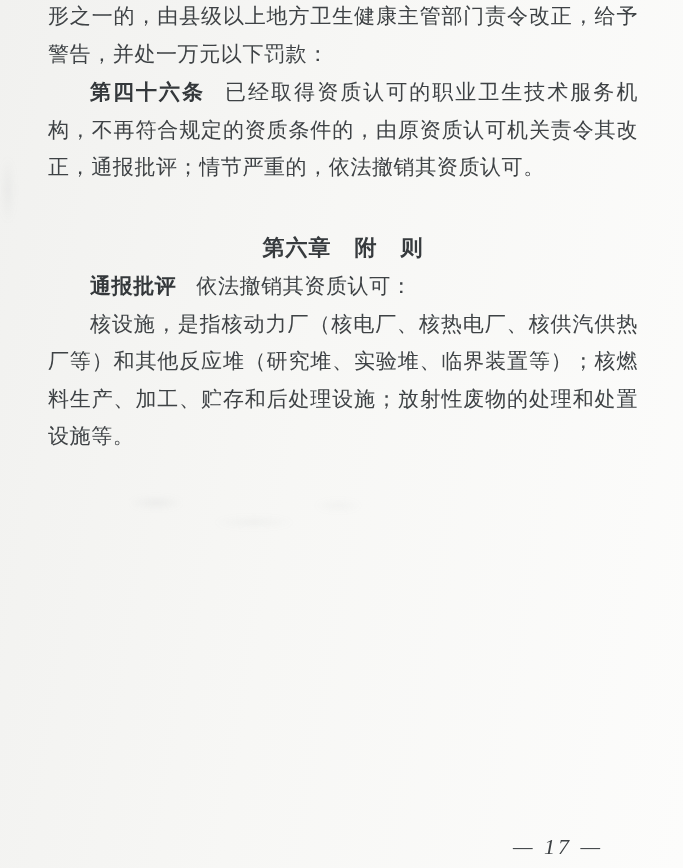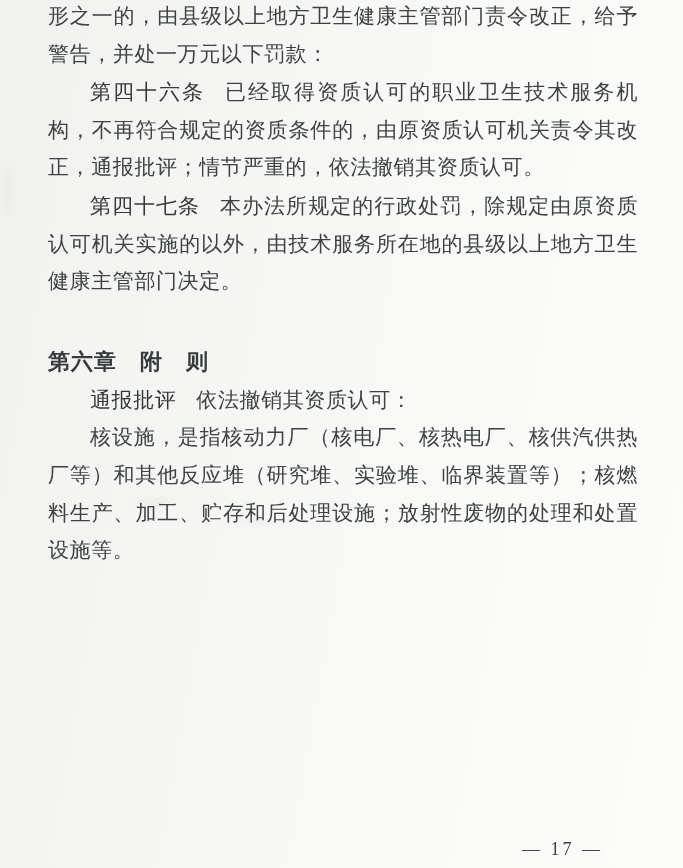--- a/index.html
+++ b/index.html
@@ -33,42 +33,43 @@
     line-height: 37.6px;
     text-align: justify;
     text-indent: 2em;
     letter-spacing: 0.6px;
   }
   .para.flush {
     text-indent: 0;
   }
   .lead {
     font-family: "Liberation Sans", "DejaVu Sans", sans-serif;
-    font-weight: 400;
+    font-weight: 700;
     color: #34383b;
     margin-right: 0.95em;
   }
   .chapter {
     margin: 42px 0 0 0;
     font-size: 22px;
     line-height: 38px;
-    text-align: left;
+    text-align: center;
     text-indent: 0;
     font-family: "Liberation Sans", "DejaVu Sans", sans-serif;
     font-weight: 700;
     letter-spacing: 1px;
     color: #373b3e;
   }
   .pageno {
     position: absolute;
     right: 80px;
     bottom: 8px;
-    font-size: 18px;
+    font-size: 22px;
     letter-spacing: 3px;
     color: #3c4043;
+    font-style: italic;
   }
   
   .artifact {
     position: absolute;
     pointer-events: none;
     filter: blur(3px);
   }
   .a1 {
     left: 100px; top: 486px; width: 280px; height: 56px;
     background:
@@ -91,21 +92,20 @@
 
   <main class="content">
 
     <p class="para flush">形之一的，由县级以上地方卫生健康主管部门责令改正，给予警告，并处一万元以下罚款：</p>
 
 
 
 
     <p class="para"><span class="lead">第四十六条</span><span>已经取得资质认可的职业卫生技术服务机构，不再符合规定的资质条件的，由原资质认可机关责令其改正，通报批评；情节严重的，依法撤销其资质认可。</span></p>
 
-    <p class="para"><span class="lead">第四十七条</span><span>本办法所规定的行政处罚，除规定由原资质认可机关实施的以外，由技术服务所在地的县级以上地方卫生健康主管部门决定。</span></p>
 
     <h2 class="para chapter">第六章　附　则</h2>
 
     <p class="para"><span class="lead">通报批评</span><span>依法撤销其资质认可：</span></p>
 
 
     <p class="para">核设施，是指核动力厂（核电厂、核热电厂、核供汽供热厂等）和其他反应堆（研究堆、实验堆、临界装置等）；核燃料生产、加工、贮存和后处理设施；放射性废物的处理和处置设施等。</p>
 
   </main>
 

